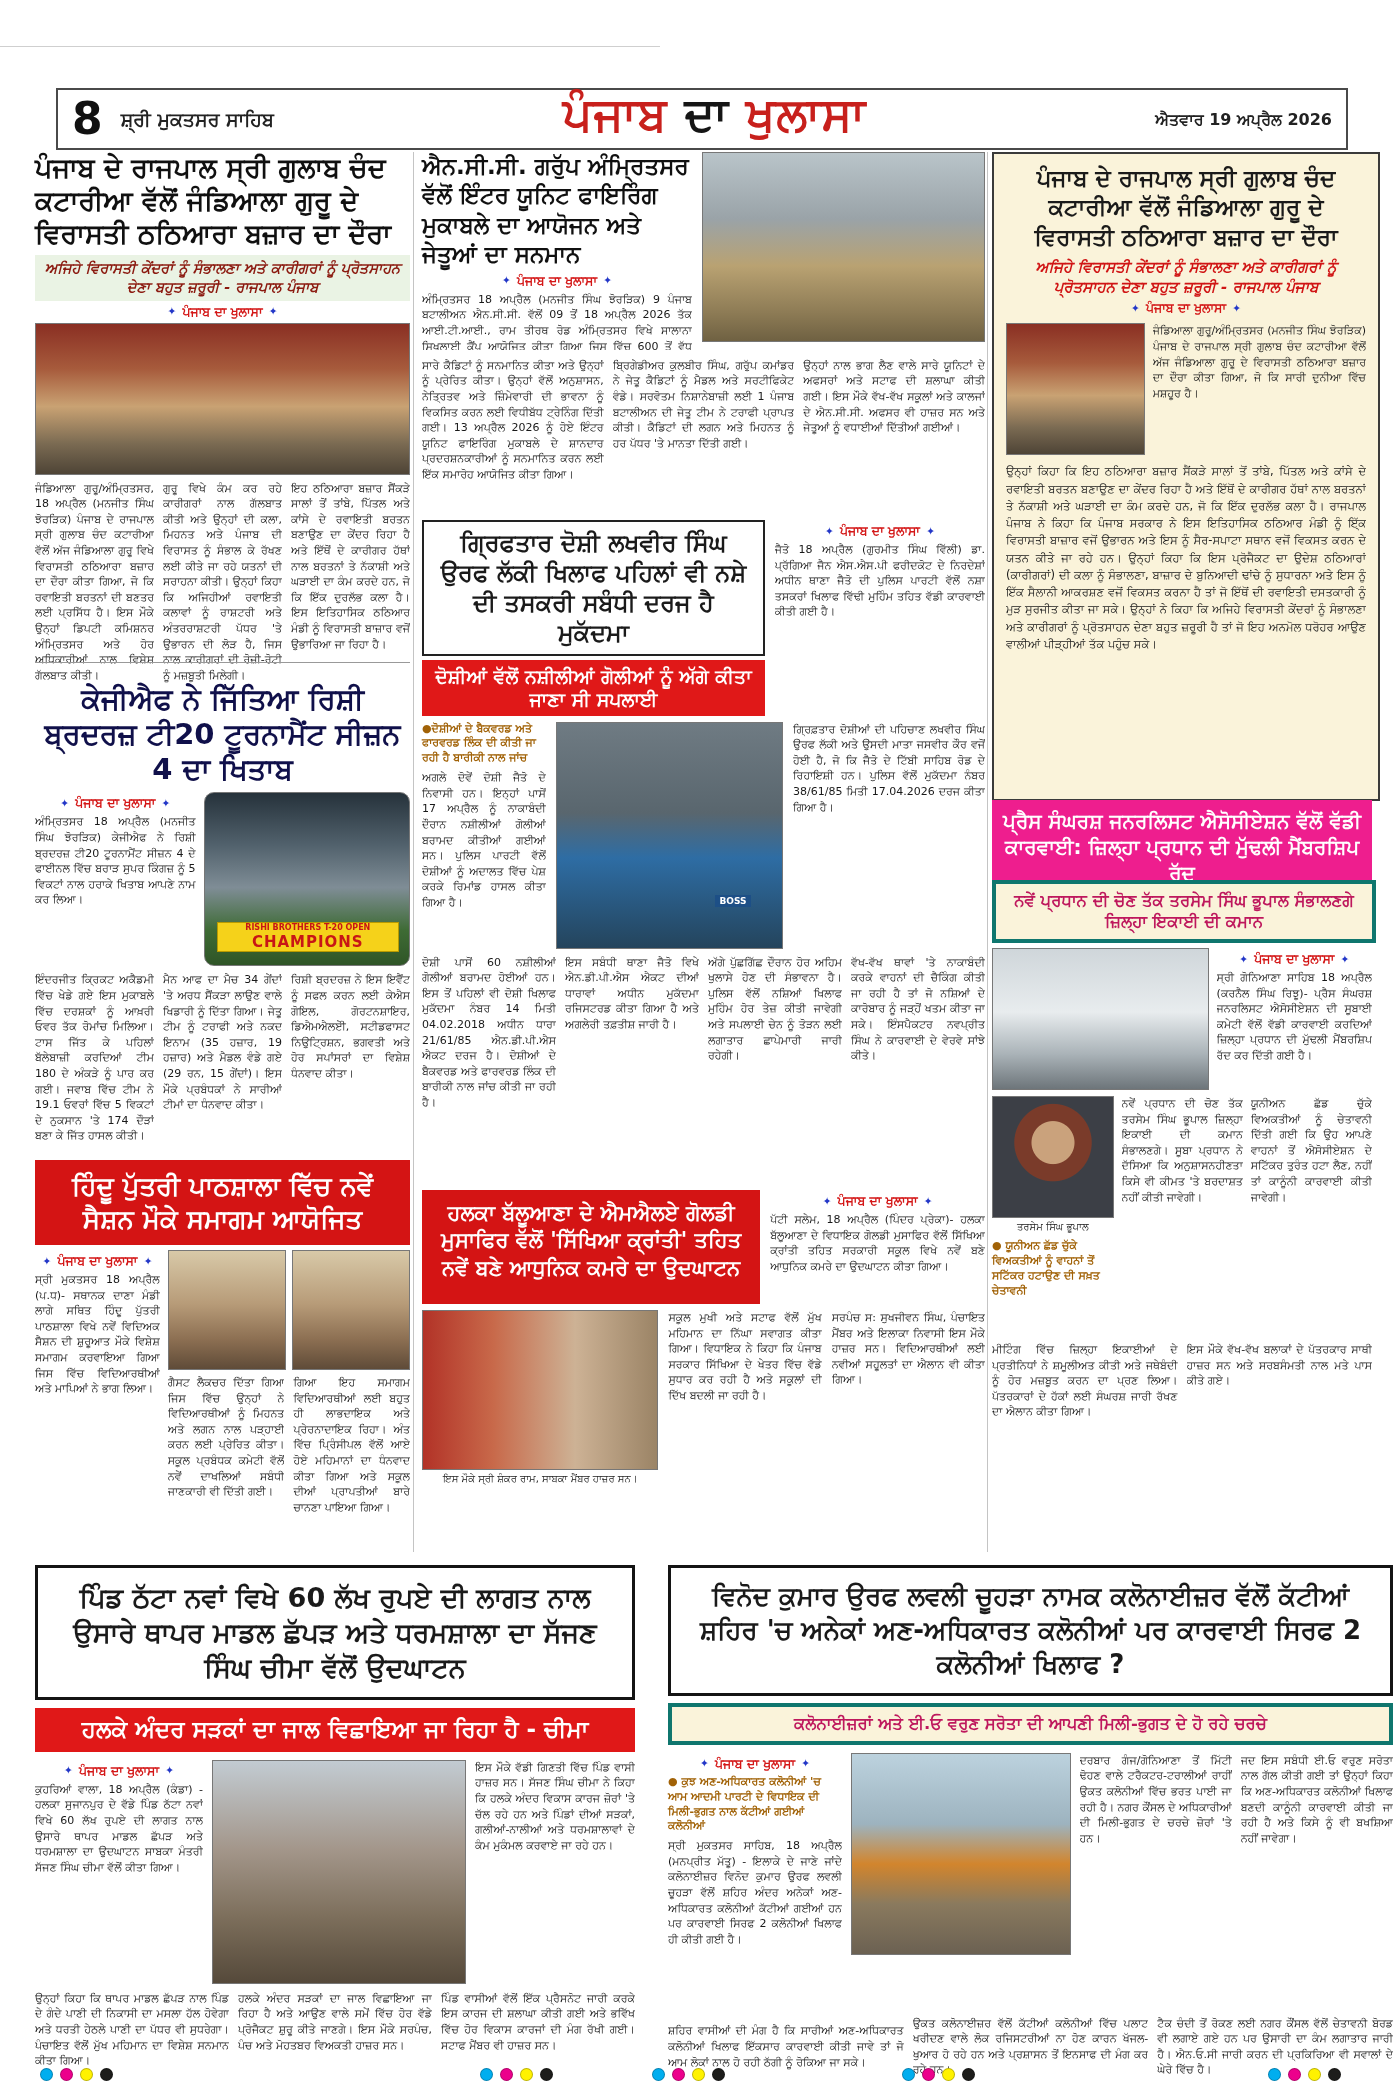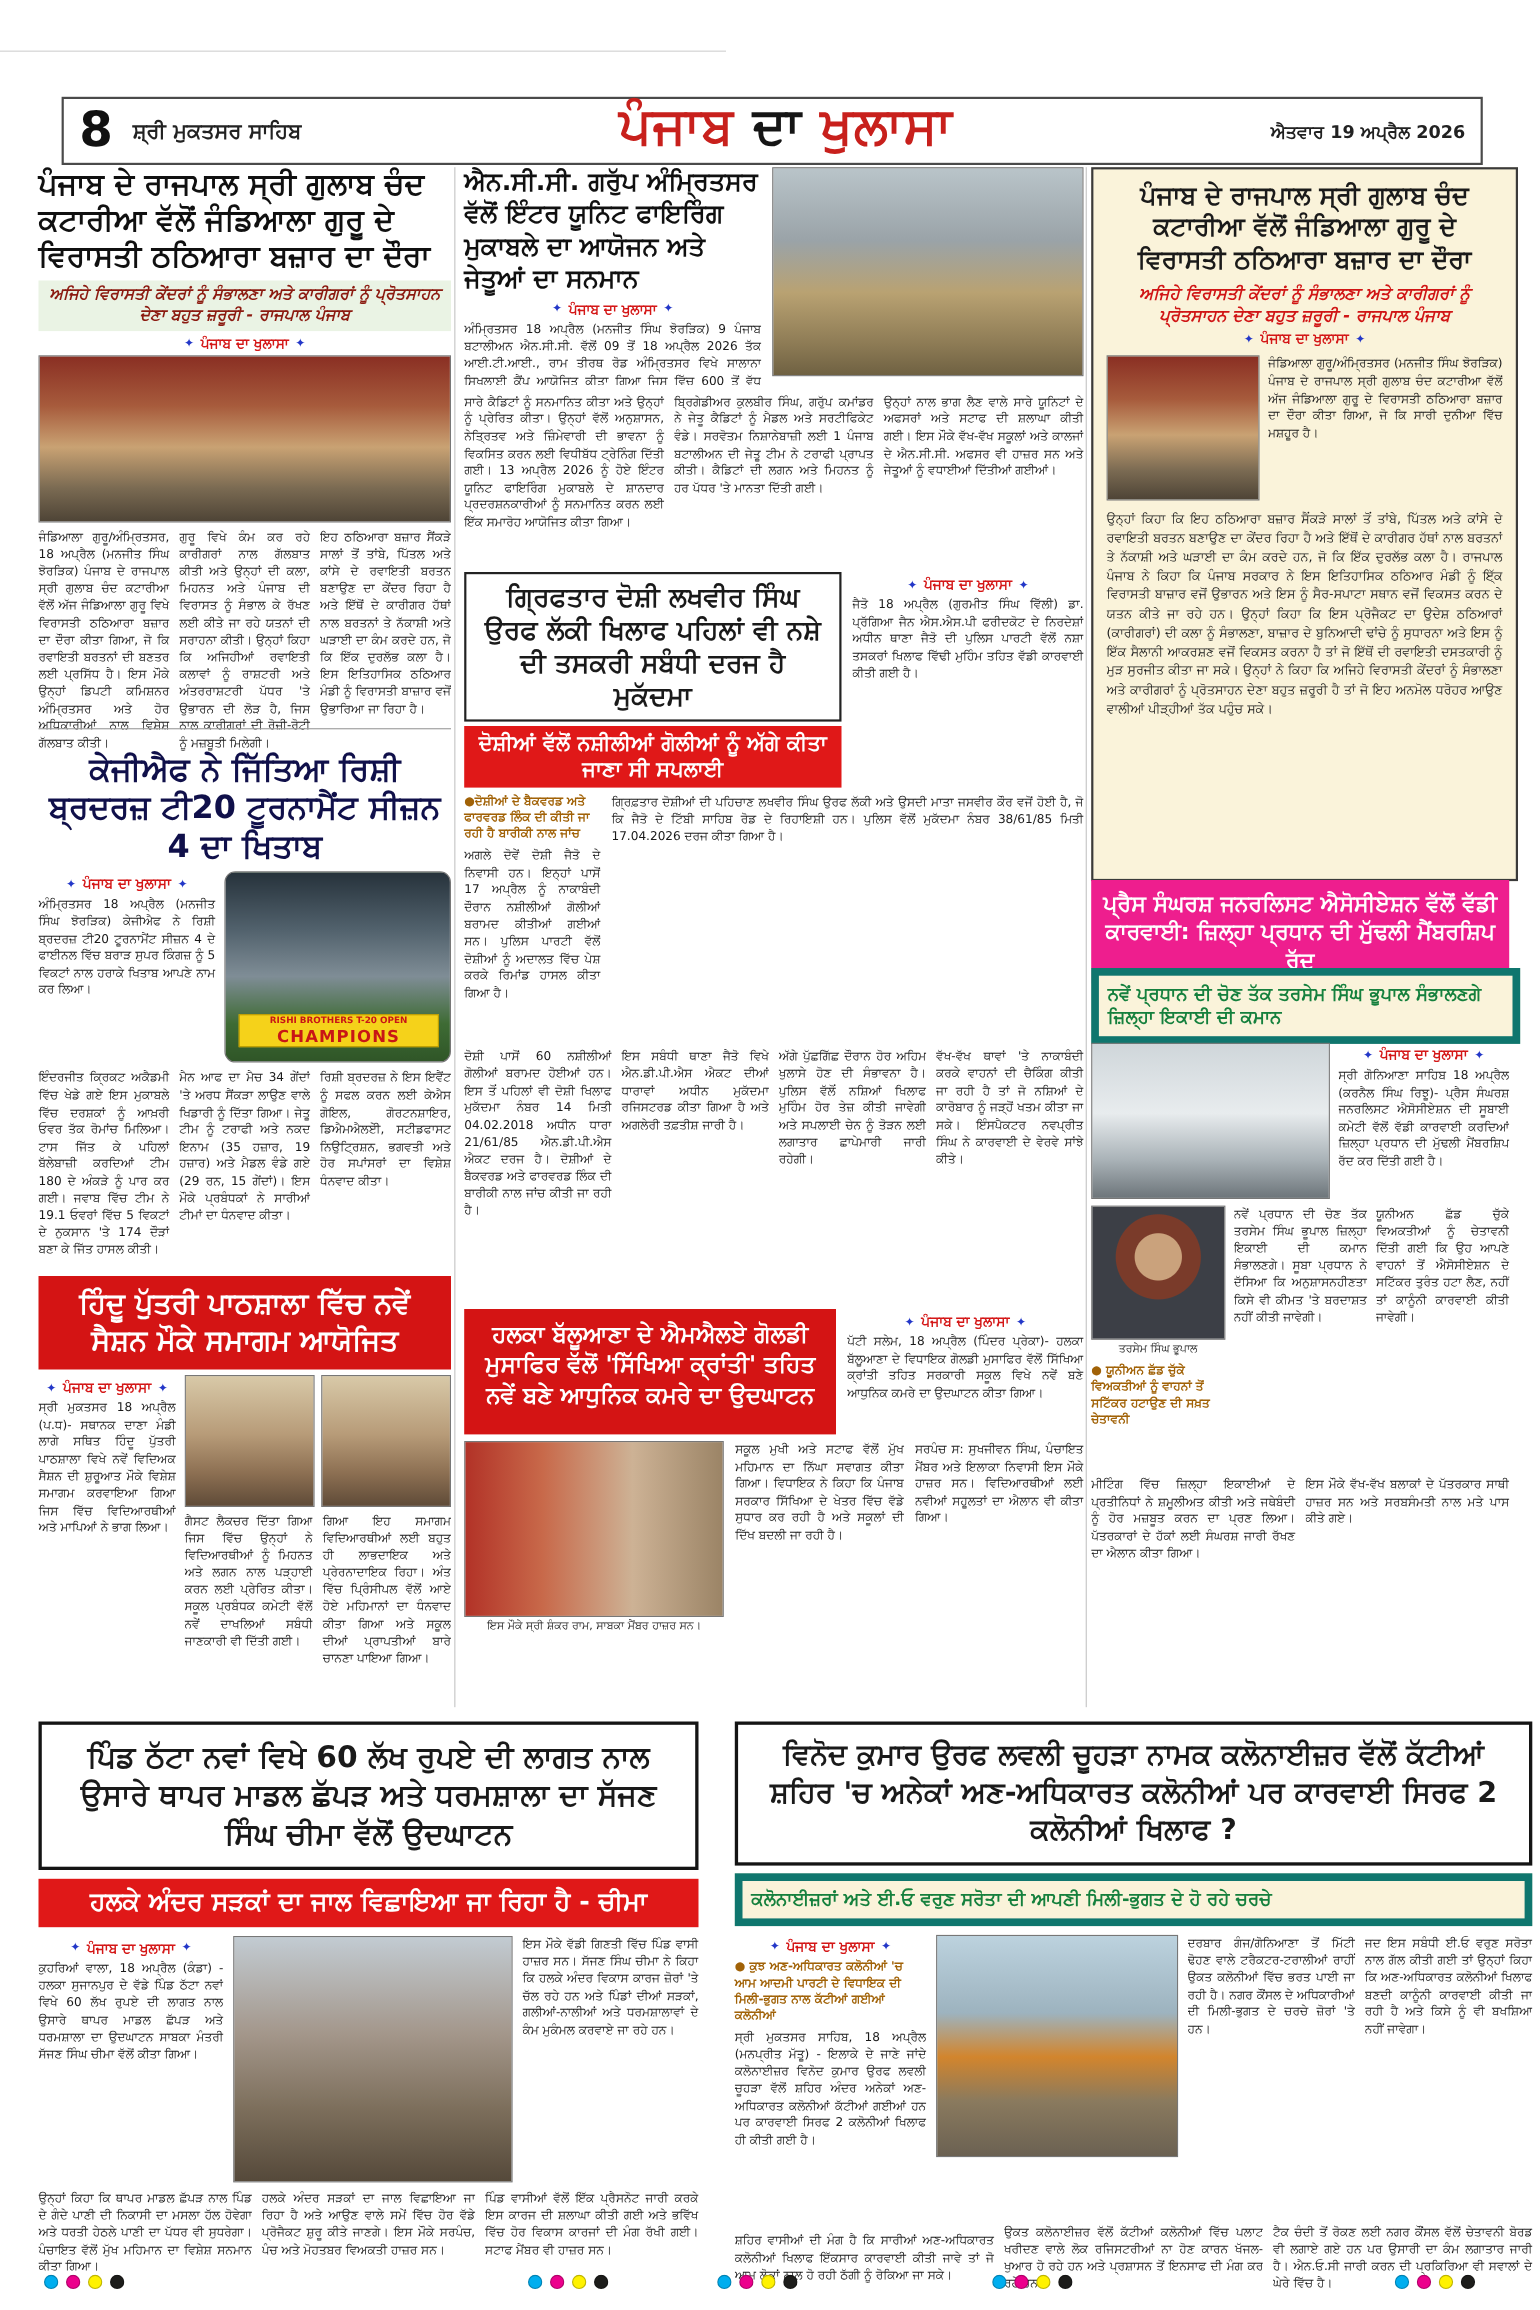--- a/index.html
+++ b/index.html
@@ -38,22 +38,22 @@
   .kgf-h{color:#10104a;font-size:29px;line-height:1.2;text-align:center;font-weight:bold;margin-top:13px;}
   .redbox-h{background:#d41414;color:#fff;font-weight:bold;font-size:26px;line-height:1.25;
             padding:10px 12px;text-align:center;}
   .cream{background:#faf3da;border:2px solid #3a3a3a;padding:10px 12px;}
   .cream .h{font-size:23px;line-height:1.28;font-weight:bold;text-align:center;}
   .cream .sub{color:#d01515;font-weight:bold;font-style:italic;font-size:15px;text-align:center;
               line-height:1.3;margin-top:6px;}
   .wide-txt{font-size:11.5px;line-height:1.5;text-align:justify;margin-top:8px;overflow:hidden;}
   .pinkbox{background:#ee1e8e;color:#fff;font-weight:bold;font-size:20px;line-height:1.3;
            text-align:center;padding:8px 10px;}
-  .creamsub{background:#faf3da;border:7px solid #0f766e;color:#15803d;font-weight:bold;font-size:16.5px;
-            padding:6px 8px;line-height:1.3;}
+  .creamsub{background:#faf3da;border:4px solid #0f766e;color:#be185d;font-weight:bold;font-size:16.5px;
+            text-align:center;padding:6px 8px;line-height:1.3;}
   .bigbox-h{border:3px solid #141414;padding:12px 14px;font-weight:bold;text-align:center;
             font-size:27px;line-height:1.3;background:#fff;}
   .mla-redh{background:#d41414;color:#fff;font-weight:bold;font-size:21px;line-height:1.3;
             text-align:center;padding:10px 8px;}
   .regs{position:absolute;display:flex;gap:7px;}
   .regs i{width:11px;height:11px;border-radius:50%;display:block;border:1px solid rgba(0,0,0,.25);}
   
   .ph-gov{background:linear-gradient(180deg,#8a2f23 0%,#a75b3c 30%,#c9a273 55%,#7a6a52 80%,#4e4436 100%);}
   .ph-ncc{background:linear-gradient(180deg,#b9c4c9 0%,#9aa3a8 35%,#b9a272 60%,#8d7b55 85%,#6f6142 100%);}
   .ph-arrest{background:linear-gradient(180deg,#6f7b83 0%,#59666e 40%,#2e6da4 60%,#24445c 100%);}
@@ -189,20 +189,23 @@
           <span class="mk">✦</span>
         </div>
         <div class="bc" style="height:128px;">ਜੈਤੋ 18 ਅਪ੍ਰੈਲ (ਗੁਰਮੀਤ ਸਿੰਘ ਵਿੱਲੀ) ਡਾ. ਪ੍ਰੱਗਿਆ ਜੈਨ ਐਸ.ਐਸ.ਪੀ ਫਰੀਦਕੋਟ ਦੇ ਨਿਰਦੇਸ਼ਾਂ ਅਧੀਨ ਥਾਣਾ ਜੈਤੋ ਦੀ ਪੁਲਿਸ ਪਾਰਟੀ ਵੱਲੋਂ ਨਸ਼ਾ ਤਸਕਰਾਂ ਖਿਲਾਫ ਵਿੱਢੀ ਮੁਹਿੰਮ ਤਹਿਤ ਵੱਡੀ ਕਾਰਵਾਈ ਕੀਤੀ ਗਈ ਹੈ।</div>
       </div>
     </div>
     <div style="display:flex;gap:10px;margin-top:6px;">
       <div style="width:22%;">
         <div class="kicker">●ਦੋਸ਼ੀਆਂ ਦੇ ਬੈਕਵਰਡ ਅਤੇ ਫਾਰਵਰਡ ਲਿੰਕ ਦੀ ਕੀਤੀ ਜਾ ਰਹੀ ਹੈ ਬਾਰੀਕੀ ਨਾਲ ਜਾਂਚ</div>
         <div class="bc" style="height:150px;margin-top:4px;">ਅਗਲੇ ਦੋਵੇਂ ਦੋਸ਼ੀ ਜੈਤੋ ਦੇ ਨਿਵਾਸੀ ਹਨ। ਇਨ੍ਹਾਂ ਪਾਸੋਂ 17 ਅਪ੍ਰੈਲ ਨੂੰ ਨਾਕਾਬੰਦੀ ਦੌਰਾਨ ਨਸ਼ੀਲੀਆਂ ਗੋਲੀਆਂ ਬਰਾਮਦ ਕੀਤੀਆਂ ਗਈਆਂ ਸਨ। ਪੁਲਿਸ ਪਾਰਟੀ ਵੱਲੋਂ ਦੋਸ਼ੀਆਂ ਨੂੰ ਅਦਾਲਤ ਵਿੱਚ ਪੇਸ਼ ਕਰਕੇ ਰਿਮਾਂਡ ਹਾਸਲ ਕੀਤਾ ਗਿਆ ਹੈ।</div>
       </div>
+      <div class="photo ph-arrest" style="width:40%;height:225px;">
+        <div class="bosslbl">BOSS</div>
+      </div>
       <div class="bc" style="width:38%;height:225px;">ਗ੍ਰਿਫ਼ਤਾਰ ਦੋਸ਼ੀਆਂ ਦੀ ਪਹਿਚਾਣ ਲਖਵੀਰ ਸਿੰਘ ਉਰਫ ਲੱਕੀ ਅਤੇ ਉਸਦੀ ਮਾਤਾ ਜਸਵੀਰ ਕੌਰ ਵਜੋਂ ਹੋਈ ਹੈ, ਜੋ ਕਿ ਜੈਤੋ ਦੇ ਟਿੱਬੀ ਸਾਹਿਬ ਰੋਡ ਦੇ ਰਿਹਾਇਸ਼ੀ ਹਨ। ਪੁਲਿਸ ਵੱਲੋਂ ਮੁਕੱਦਮਾ ਨੰਬਰ 38/61/85 ਮਿਤੀ 17.04.2026 ਦਰਜ ਕੀਤਾ ਗਿਆ ਹੈ।</div>
     </div>
     <div class="bcols" style="margin-top:6px;height:190px;">
       <div class="bc">ਦੋਸ਼ੀ ਪਾਸੋਂ 60 ਨਸ਼ੀਲੀਆਂ ਗੋਲੀਆਂ ਬਰਾਮਦ ਹੋਈਆਂ ਹਨ। ਇਸ ਤੋਂ ਪਹਿਲਾਂ ਵੀ ਦੋਸ਼ੀ ਖਿਲਾਫ ਮੁਕੱਦਮਾ ਨੰਬਰ 14 ਮਿਤੀ 04.02.2018 ਅਧੀਨ ਧਾਰਾ 21/61/85 ਐਨ.ਡੀ.ਪੀ.ਐਸ ਐਕਟ ਦਰਜ ਹੈ। ਦੋਸ਼ੀਆਂ ਦੇ ਬੈਕਵਰਡ ਅਤੇ ਫਾਰਵਰਡ ਲਿੰਕ ਦੀ ਬਾਰੀਕੀ ਨਾਲ ਜਾਂਚ ਕੀਤੀ ਜਾ ਰਹੀ ਹੈ।</div>
       <div class="bc">ਇਸ ਸਬੰਧੀ ਥਾਣਾ ਜੈਤੋ ਵਿਖੇ ਐਨ.ਡੀ.ਪੀ.ਐਸ ਐਕਟ ਦੀਆਂ ਧਾਰਾਵਾਂ ਅਧੀਨ ਮੁਕੱਦਮਾ ਰਜਿਸਟਰਡ ਕੀਤਾ ਗਿਆ ਹੈ ਅਤੇ ਅਗਲੇਰੀ ਤਫ਼ਤੀਸ਼ ਜਾਰੀ ਹੈ।</div>
       <div class="bc">ਅੱਗੇ ਪੁੱਛਗਿੱਛ ਦੌਰਾਨ ਹੋਰ ਅਹਿਮ ਖੁਲਾਸੇ ਹੋਣ ਦੀ ਸੰਭਾਵਨਾ ਹੈ। ਪੁਲਿਸ ਵੱਲੋਂ ਨਸ਼ਿਆਂ ਖਿਲਾਫ ਮੁਹਿੰਮ ਹੋਰ ਤੇਜ਼ ਕੀਤੀ ਜਾਵੇਗੀ ਅਤੇ ਸਪਲਾਈ ਚੇਨ ਨੂੰ ਤੋੜਨ ਲਈ ਲਗਾਤਾਰ ਛਾਪੇਮਾਰੀ ਜਾਰੀ ਰਹੇਗੀ।</div>
       <div class="bc">ਵੱਖ-ਵੱਖ ਥਾਵਾਂ 'ਤੇ ਨਾਕਾਬੰਦੀ ਕਰਕੇ ਵਾਹਨਾਂ ਦੀ ਚੈਕਿੰਗ ਕੀਤੀ ਜਾ ਰਹੀ ਹੈ ਤਾਂ ਜੋ ਨਸ਼ਿਆਂ ਦੇ ਕਾਰੋਬਾਰ ਨੂੰ ਜੜ੍ਹੋਂ ਖਤਮ ਕੀਤਾ ਜਾ ਸਕੇ। ਇੰਸਪੈਕਟਰ ਨਵਪ੍ਰੀਤ ਸਿੰਘ ਨੇ ਕਾਰਵਾਈ ਦੇ ਵੇਰਵੇ ਸਾਂਝੇ ਕੀਤੇ।</div>
     </div>
   </div>
 

